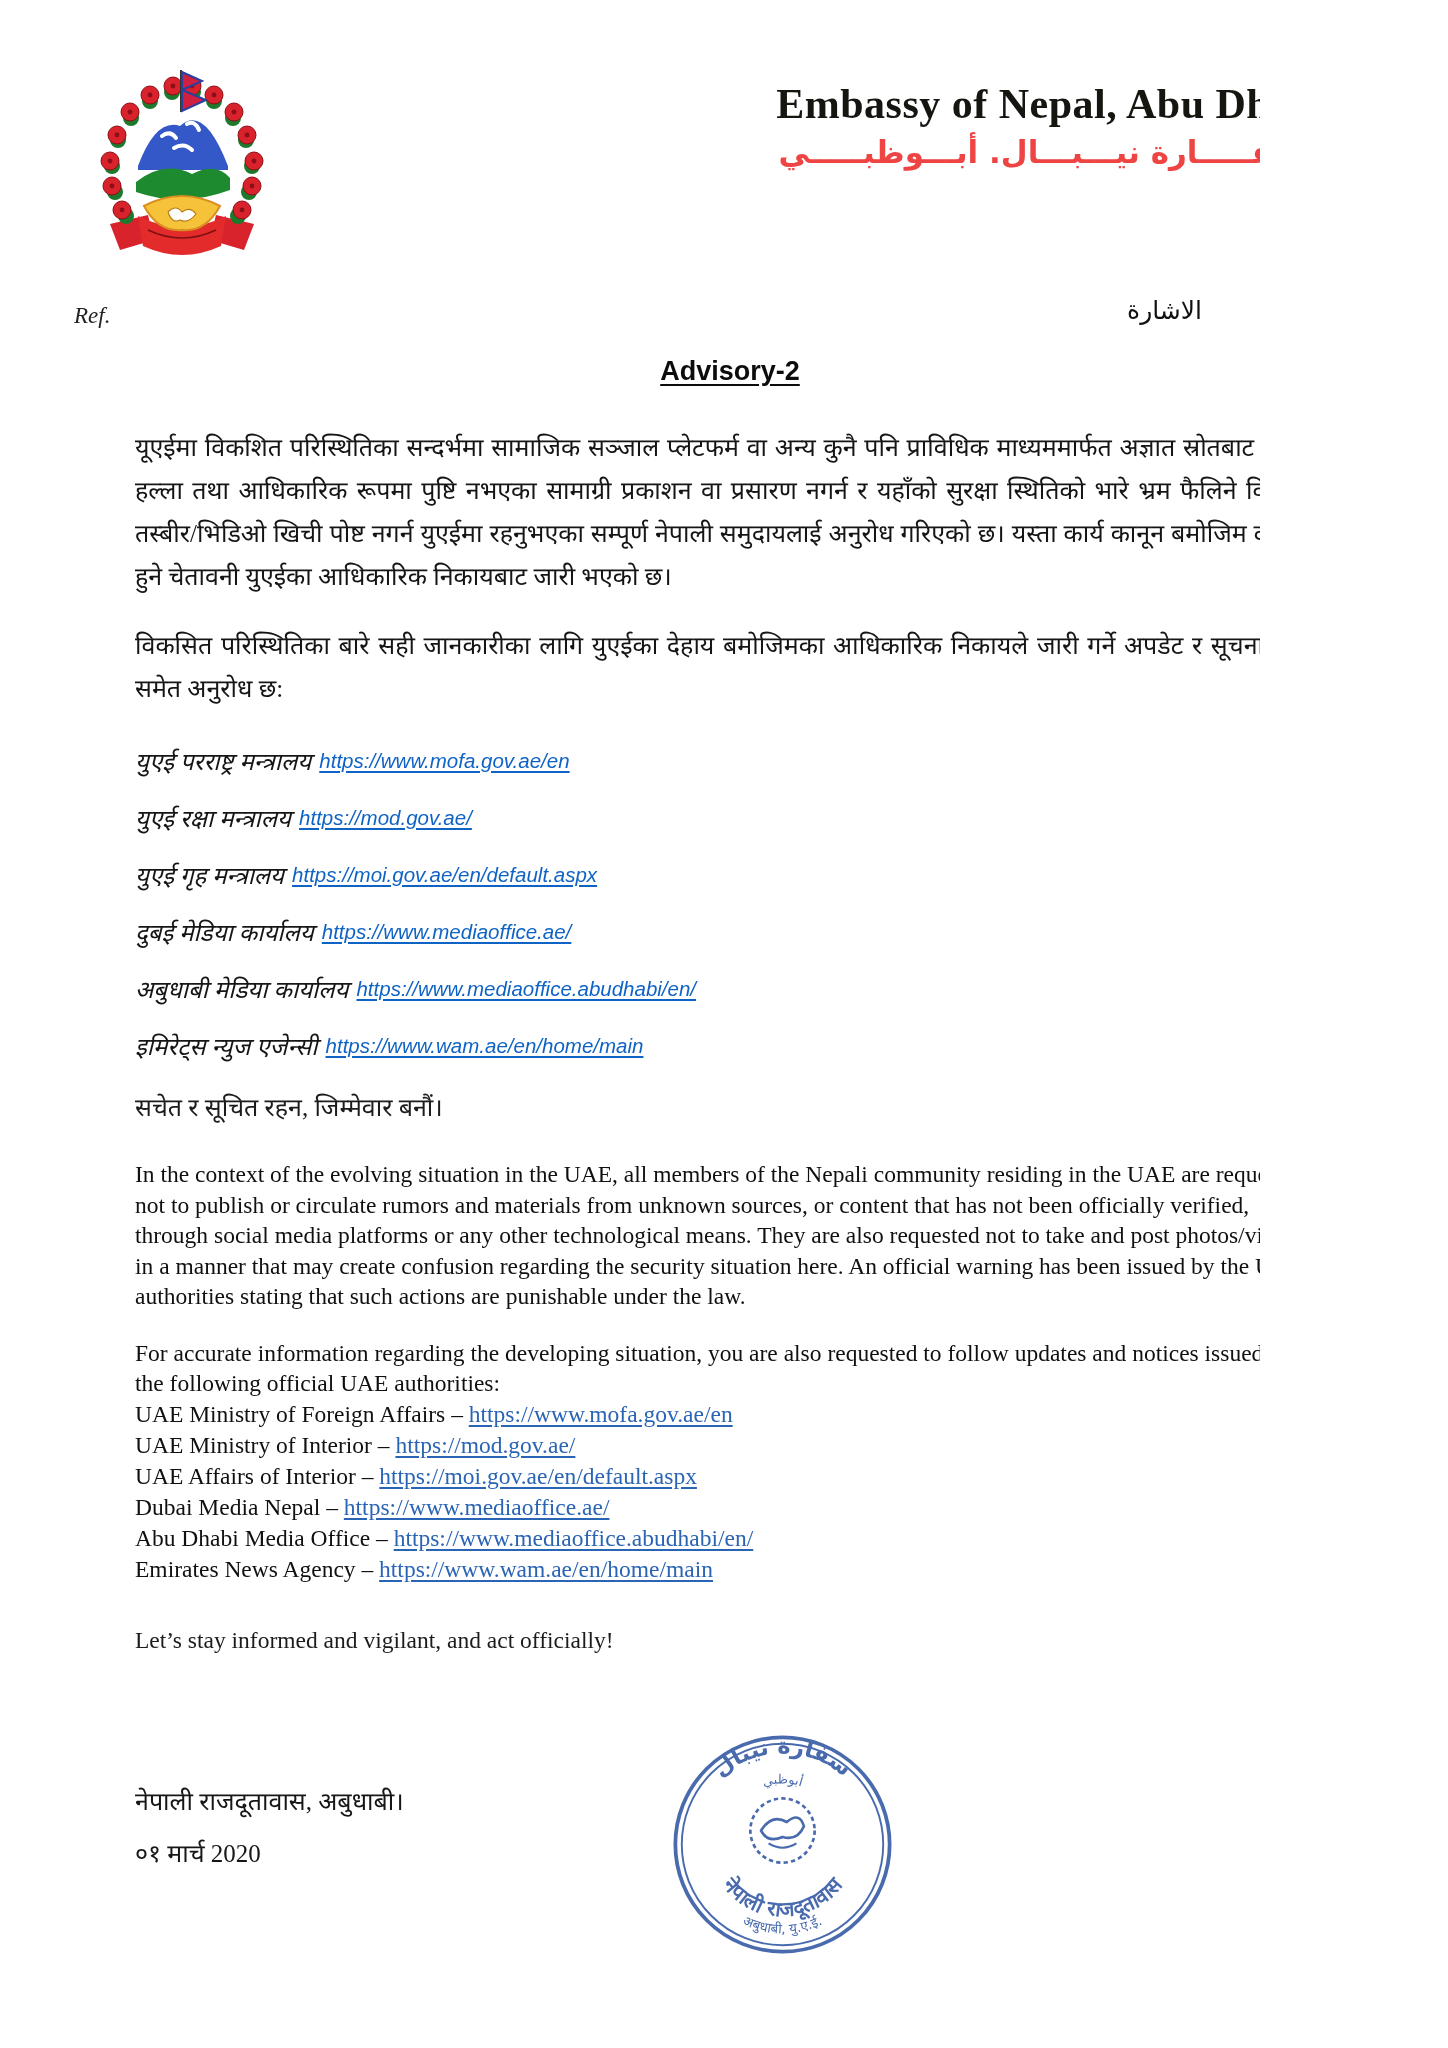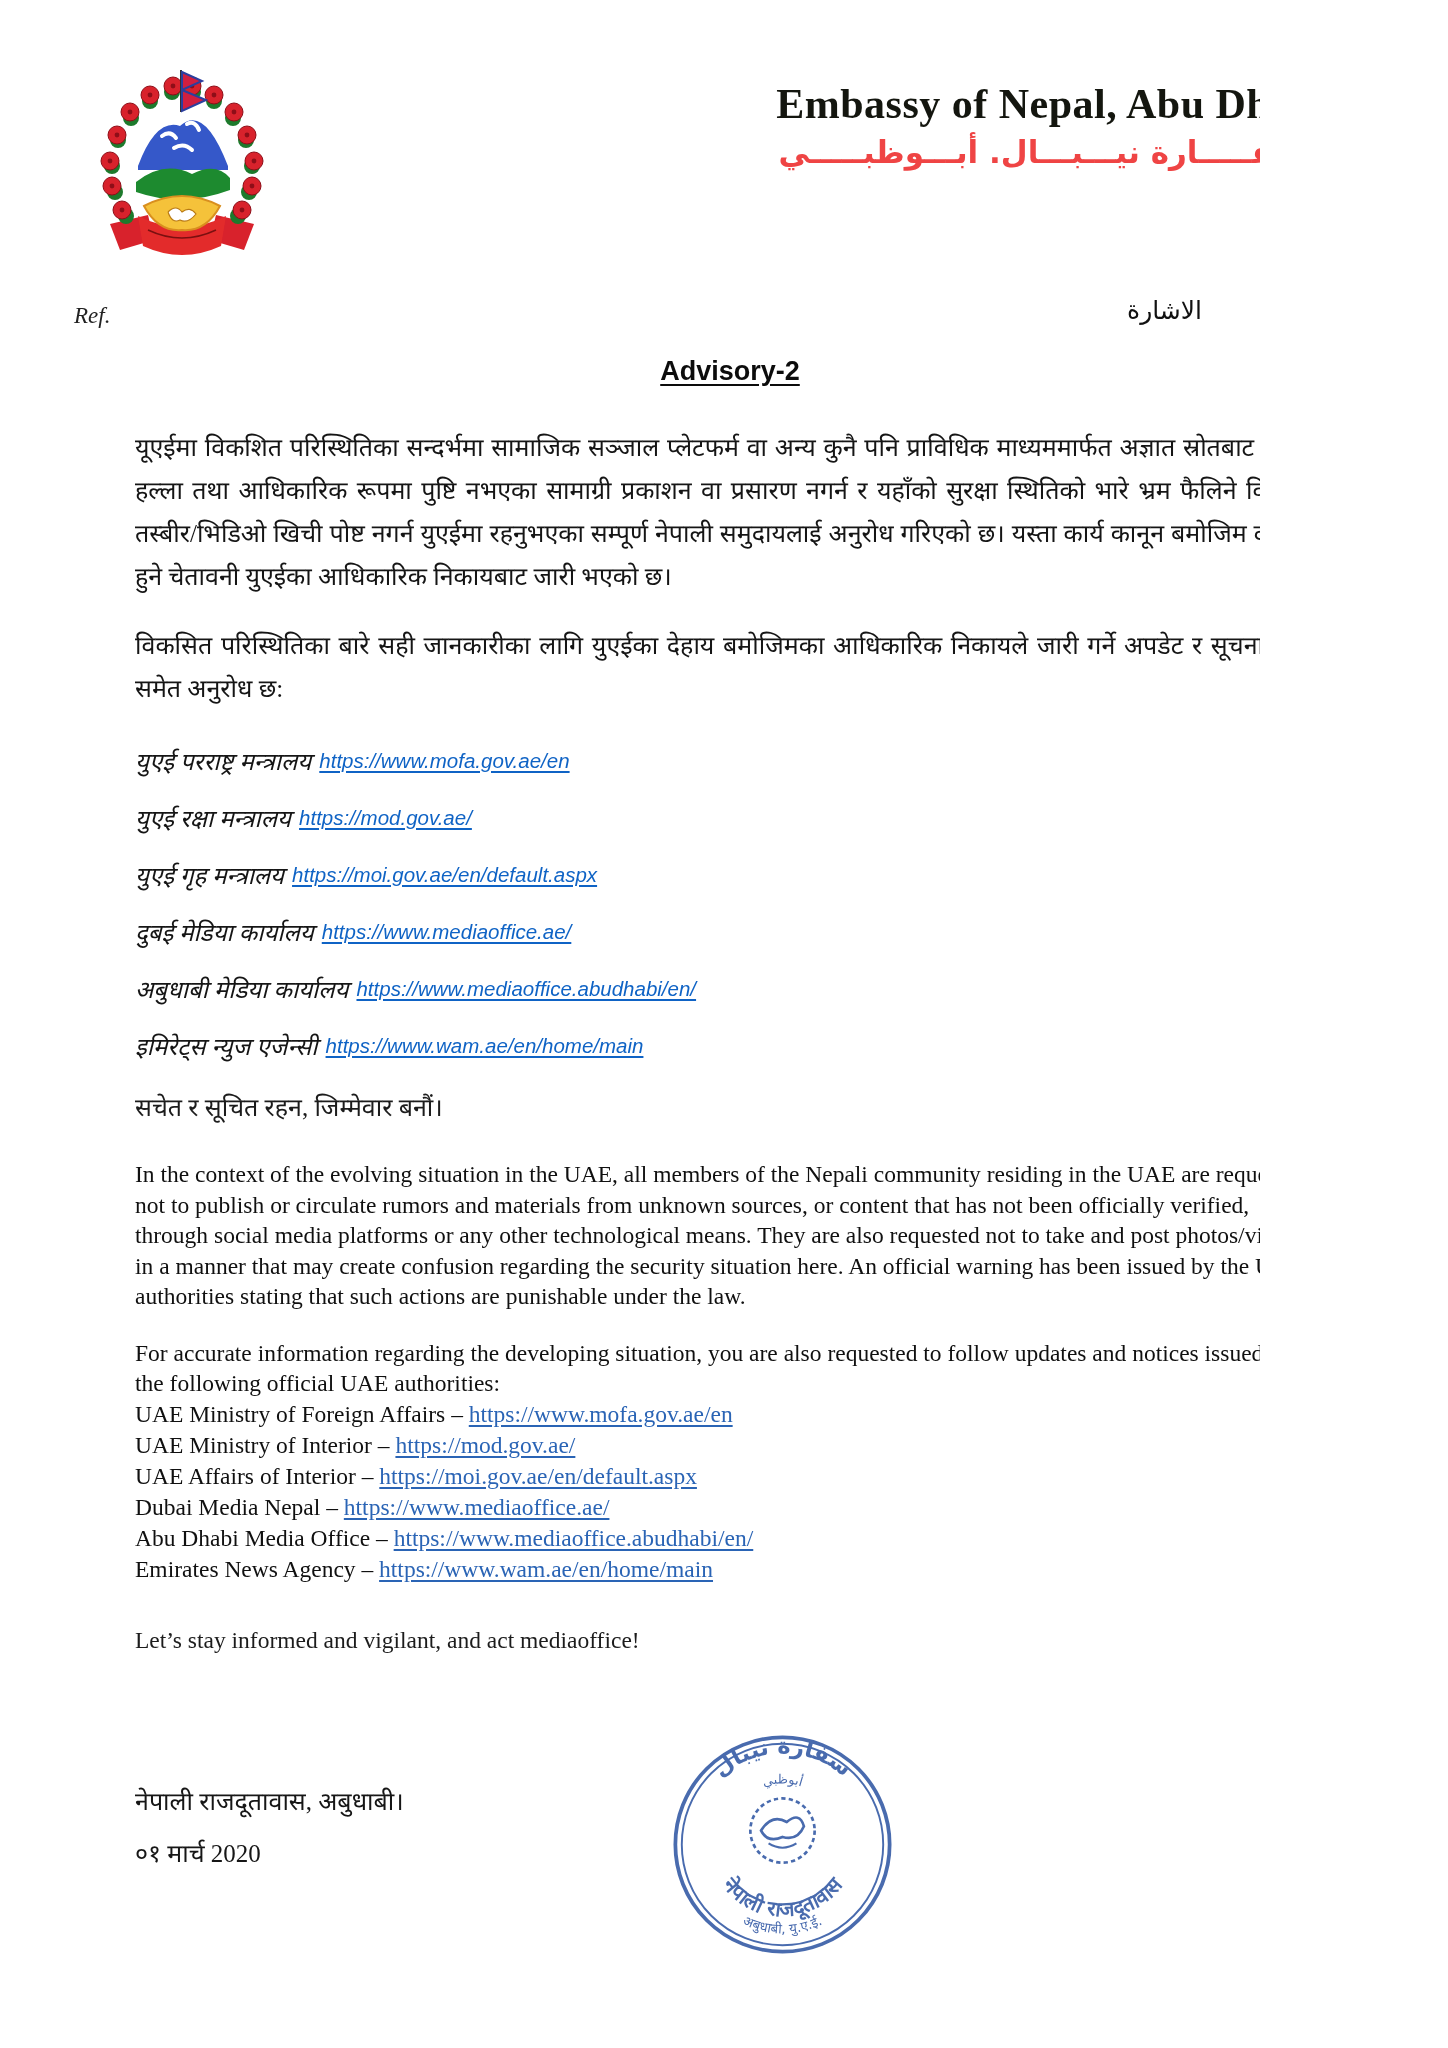--- a/index.html
+++ b/index.html
@@ -213,21 +213,21 @@
         <span>–</span>
         <span class="link-serif">https://www.mediaoffice.abudhabi/en/</span>
       </div>
       <div class="en-link-line">
         <span>Emirates News Agency</span>
         <span>–</span>
         <span class="link-serif">https://www.wam.ae/en/home/main</span>
       </div>
     </div>
 
-    <p class="en-closing">Let’s stay informed and vigilant, and act mediaoffice!</p>
+    <p class="en-closing">Let’s stay informed and vigilant, and act officially!</p>
   </div>
 
   <div class="signature">
     <div>नेपाली राजदूतावास, अबुधाबी।</div>
     <div>०१ मार्च 2020</div>
   </div>
 
   <svg class="stamp" viewBox="0 0 210 210" aria-hidden="true">
     <defs>
       <path id="arcTop" d="M 20 105 A 85 85 0 0 1 190 105"></path>

